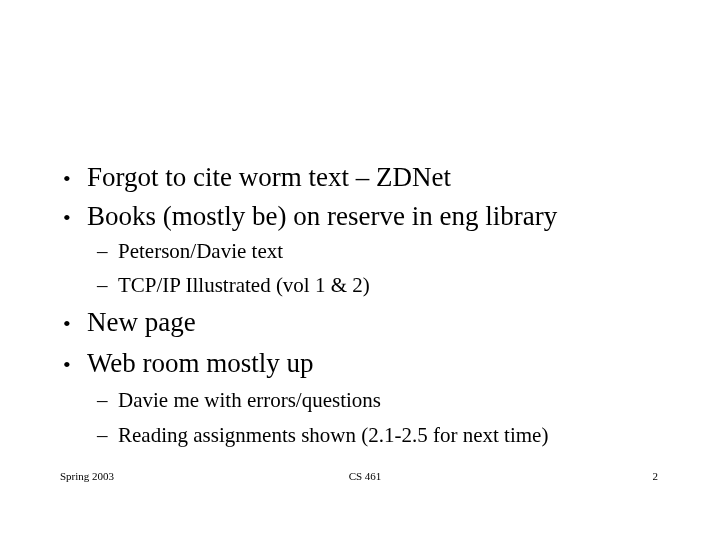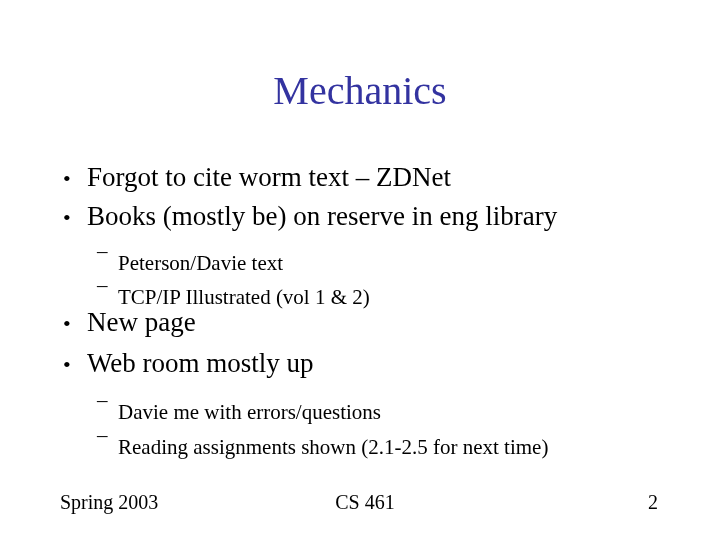--- a/index.html
+++ b/index.html
@@ -52,39 +52,38 @@
     text-align: center;
   }
   .lvl2 .marker {
     position: absolute;
     left: 97px;
     top: 0;
   }
   .lvl2 .txt {
     position: absolute;
     left: 118px;
-    top: 12px;
+    top: 0;
   }
   .footer-item {
     position: absolute;
-    top: 494px;
-    font-size: 20px;
+    top: 468px;
+    font-size: 11px;
     line-height: 16px;
     white-space: nowrap;
   }
   .footer-left   { left: 60px; }
   .footer-center { left: 0; width: 730px; text-align: center; }
   .footer-right  { right: 62px; }
 </style>
 </head>
 <body>
 
 <div id="slide">
 
-  <div class="slide-title">Mechanics</div>
 
   <div class="line lvl1" style="top:164px;">
     <span class="marker">•</span>
     <span class="txt">Forgot to cite worm text – ZDNet</span>
   </div>
   <div class="line lvl1" style="top:203px;">
     <span class="marker">•</span>
     <span class="txt">Books (mostly be) on reserve in eng library</span>
   </div>
 

